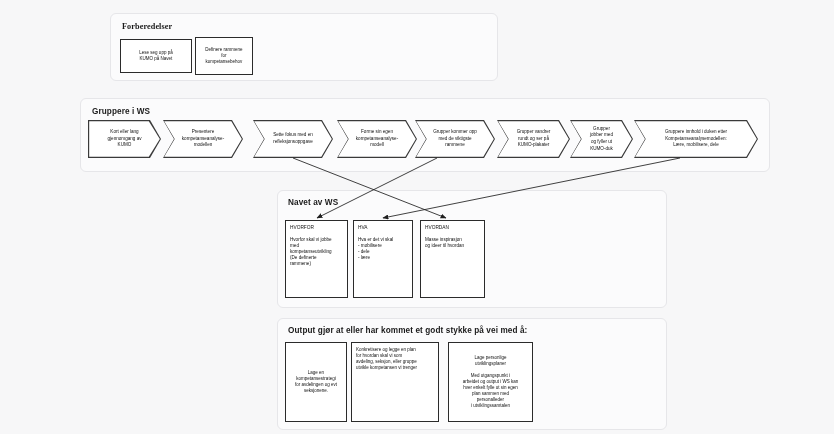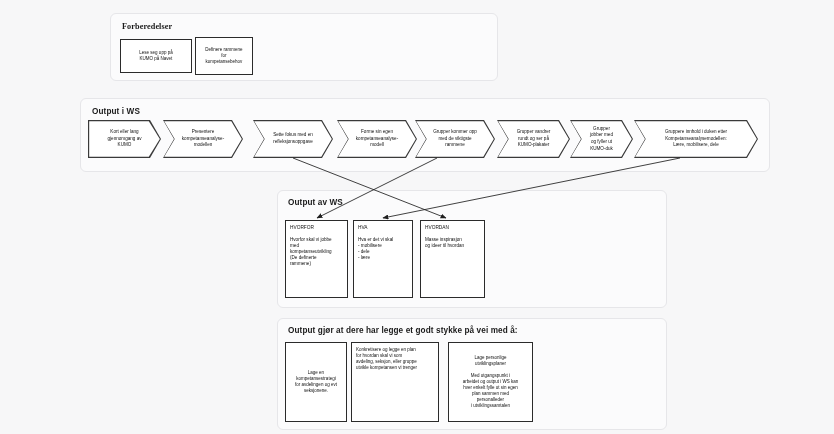--- a/index.html
+++ b/index.html
@@ -83,21 +83,21 @@
 KUMO på Navet</div>
   </div>
 
   <div class="box box-c" style="left:195px;top:37px;width:58px;height:38px;">
     <div class="t" style="font-size:4.5px;">Definere rammene
 for
 kompetansebehov</div>
   </div>
 
   <div class="frame" style="left:80px;top:98px;width:690px;height:74px;"></div>
-  <div class="frame-title" style="left:92px;top:107px;font-size:8.2px;">Output i WS</div>
+  <div class="frame-title" style="left:92px;top:107px;font-size:8.2px;">Gruppere i WS</div>
 
   <div class="chev-wrap chev-first" style="left:88px;top:120px;width:73px;height:38px;">
     <div class="chev-bg"></div>
     <div class="chev-fg">
         <span>Kort eller lang
 gjennomgang av
 KUMO</span>
       </div>
   </div>
 
@@ -158,21 +158,21 @@
   <div class="chev-wrap" style="left:634px;top:120px;width:124px;height:38px;">
     <div class="chev-bg"></div>
     <div class="chev-fg">
         <span>Gruppere innhold i duken etter
 Kompetanseanalysemodellen:
 Lære, mobilisere, dele</span>
       </div>
   </div>
 
   <div class="frame" style="left:277px;top:190px;width:390px;height:118px;"></div>
-  <div class="frame-title" style="left:288px;top:198px;font-size:8.2px;">Output av WS</div>
+  <div class="frame-title" style="left:288px;top:198px;font-size:8.2px;">Navet av WS</div>
 
   <div class="box box-l" style="left:285px;top:220px;width:63px;height:78px;padding:3.5px 4px;">
     <div class="t" style="font-size:4.8px;margin-bottom:6px;">HVORFOR</div>
     <div class="t" style="font-size:4.6px;">Hvorfor skal vi jobbe
 med
 kompetanseutvikling
 (De definerte
 rammene)</div>
   </div>
 
@@ -184,21 +184,21 @@
 - lære</div>
   </div>
 
   <div class="box box-l" style="left:420px;top:220px;width:65px;height:78px;padding:3.5px 4px;">
     <div class="t" style="font-size:4.8px;margin-bottom:6px;">HVORDAN</div>
     <div class="t" style="font-size:4.6px;">Masse inspirasjon
 og ideer til hvordan</div>
   </div>
 
   <div class="frame" style="left:277px;top:318px;width:390px;height:112px;"></div>
-  <div class="frame-title" style="left:288px;top:326px;font-size:8.2px;">Output gjør at dere har legge et godt stykke på vei med å:</div>
+  <div class="frame-title" style="left:288px;top:326px;font-size:8.2px;">Output gjør at eller har kommet et godt stykke på vei med å:</div>
 
   <div class="box box-c" style="left:285px;top:342px;width:62px;height:80px;padding:4px 4px;">
     <div class="t" style="font-size:4.5px;">Lage en
 kompetansestrategi
 for avdelingen og evt
 seksjonene.</div>
   </div>
 
   <div class="box box-l" style="left:351px;top:342px;width:88px;height:80px;padding:4px 4px;">
     <div class="t" style="font-size:4.5px;">Konkretisere og legge en plan

